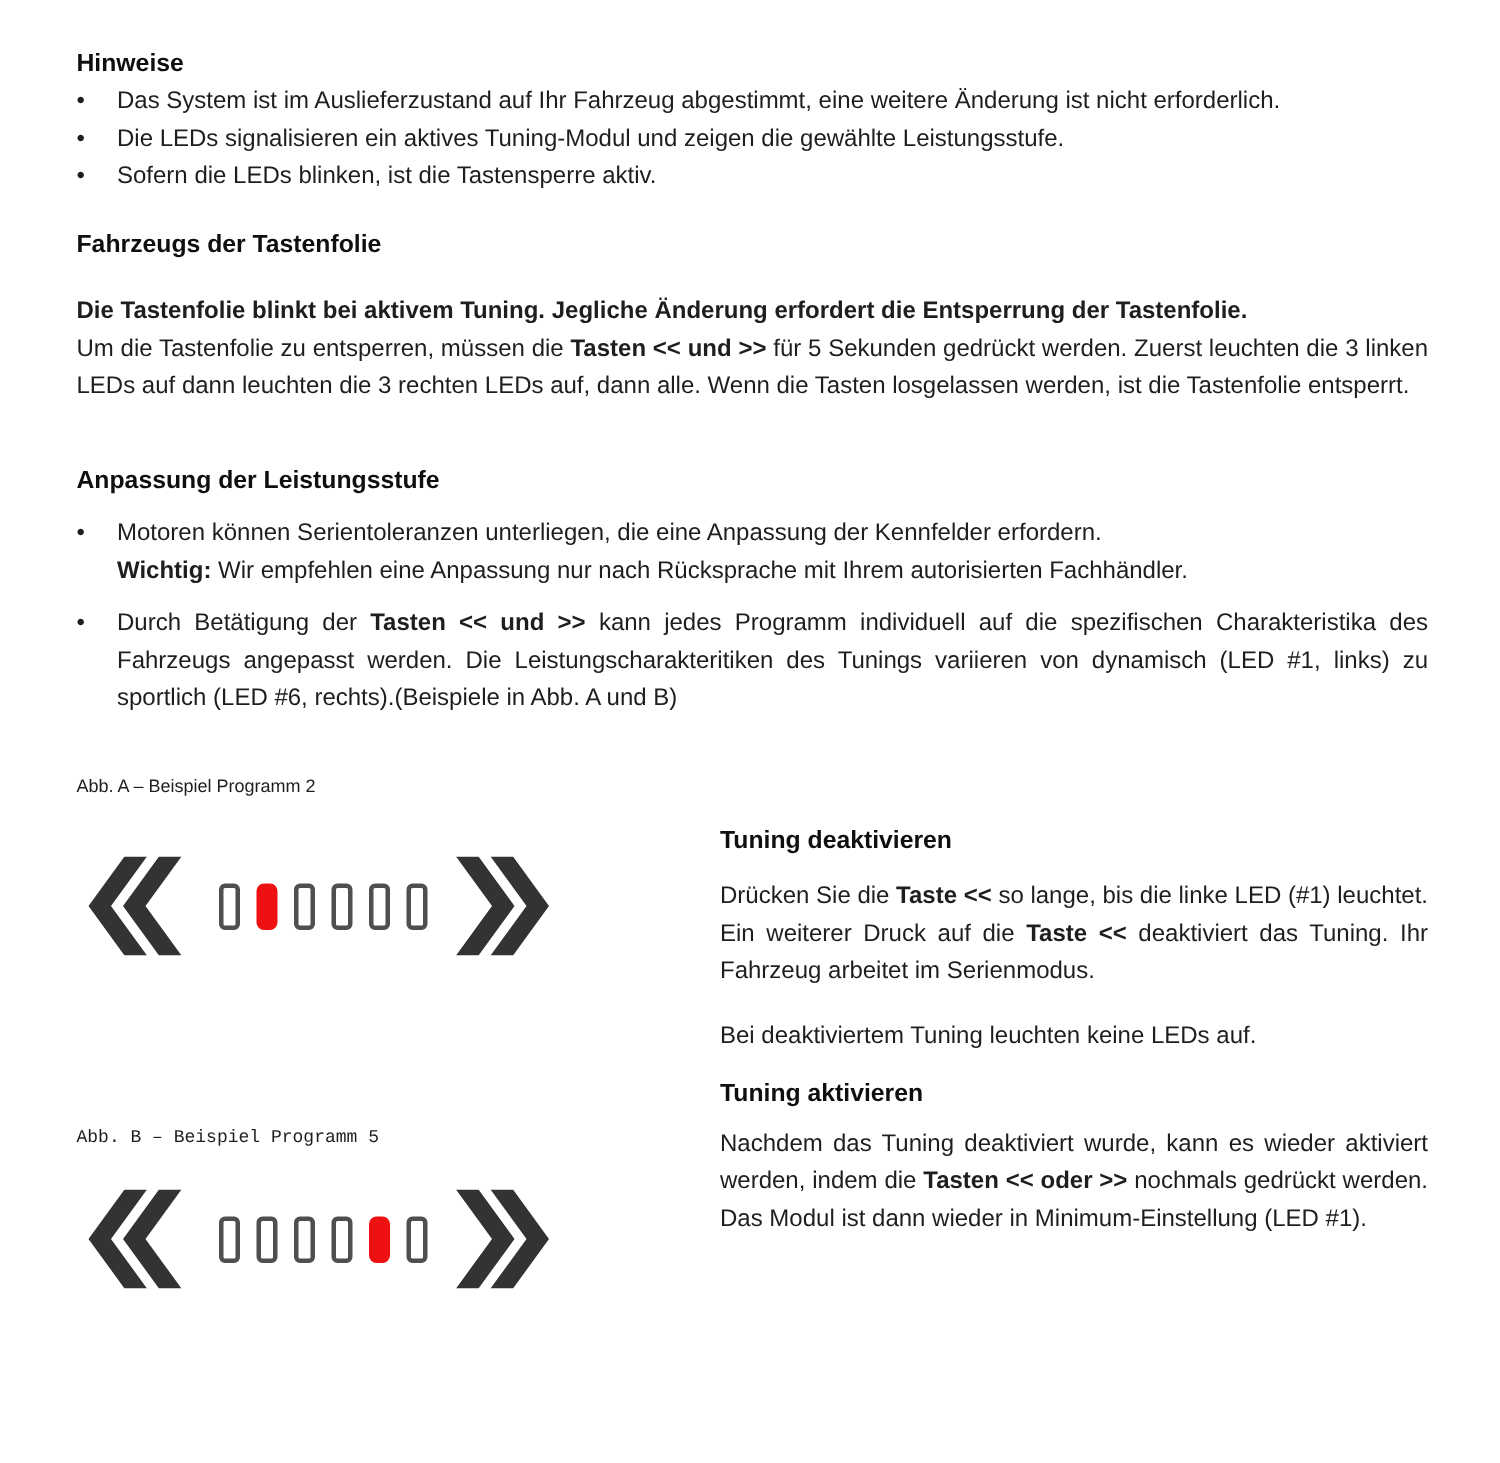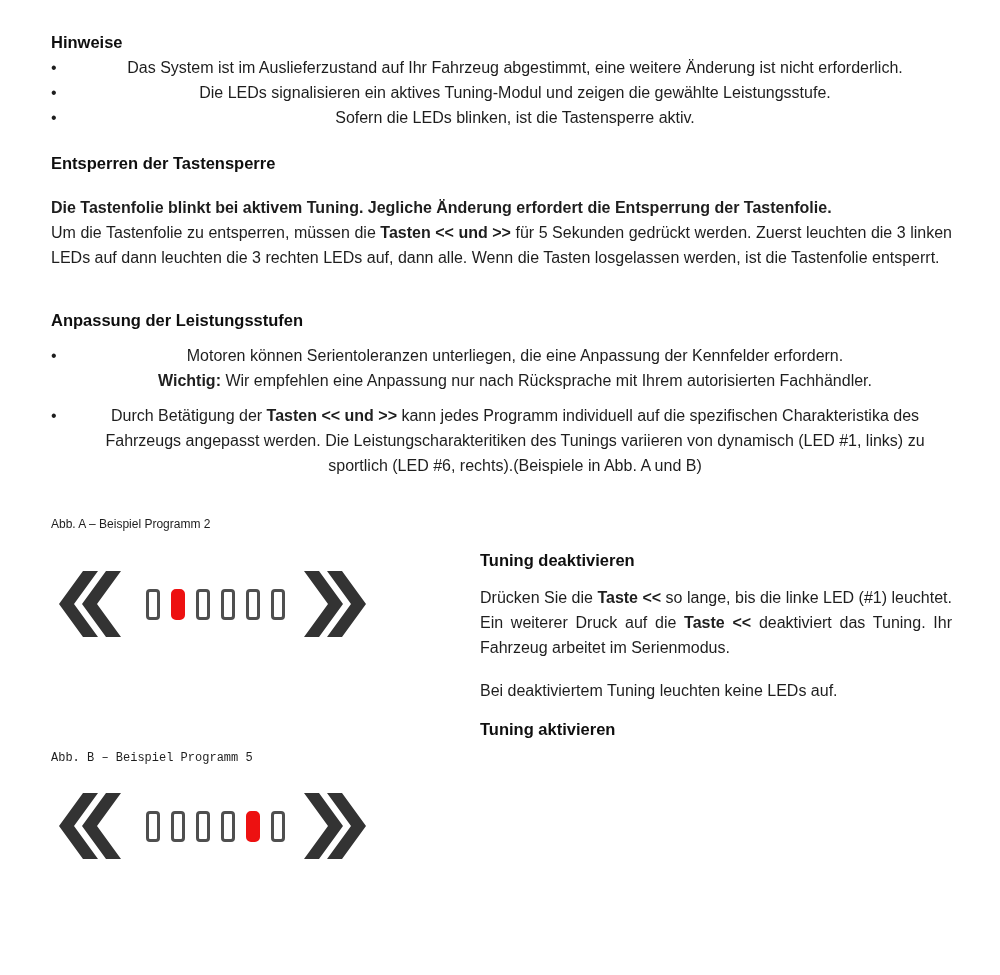--- a/index.html
+++ b/index.html
@@ -15,21 +15,21 @@
 
   .heading {
     font-size: 16.5px; font-weight: bold; color: #0f0f0f;
     line-height: 25px; margin: 0;
   }
   .body-text { font-size: 16px; line-height: 25px; margin: 0; }
   .just { text-align: justify; }
 
   .bullet-row { display: flex; font-size: 16px; line-height: 25px; }
   .bullet-marker { flex: 0 0 27px; }
-  .bullet-text { flex: 1; text-align: center; }
+  .bullet-text { flex: 1; }
 
   .mt10 { margin-top: 10px; }
 
   .h-entsperren { margin-top: 21px; }
   .p-entsperren-1 { margin-top: 19px; font-weight: bold; }
   .h-anpassung { margin-top: 38px; }
 
   .figures { display: flex; align-items: flex-start; margin-top: 34px; }
   .fig-col { flex: 0 0 429px; }
   .text-col { flex: 1; margin-top: 36px; }
@@ -72,26 +72,26 @@
   </div>
   <div class="bullet-row">
     <span class="bullet-marker">•</span>
     <div class="bullet-text">Die LEDs signalisieren ein aktives Tuning-Modul und zeigen die gewählte Leistungsstufe.</div>
   </div>
   <div class="bullet-row">
     <span class="bullet-marker">•</span>
     <div class="bullet-text">Sofern die LEDs blinken, ist die Tastensperre aktiv.</div>
   </div>
 
-  <h2 class="heading h-entsperren">Entsperren der Tastensperre</h2>
+  <h2 class="heading h-entsperren">Fahrzeugs der Tastenfolie</h2>
 
   <p class="body-text p-entsperren-1">Die Tastenfolie blinkt bei aktivem Tuning. Jegliche Änderung erfordert die Entsperrung der Tastenfolie.</p>
   <p class="body-text just"><span>Um die Tastenfolie zu entsperren, müssen die </span><strong>Tasten &lt;&lt; und &gt;&gt;</strong><span> für 5 Sekunden gedrückt werden. Zuerst leuchten die 3 linken LEDs auf dann leuchten die 3 rechten LEDs auf, dann alle. Wenn die Tasten losgelassen werden, ist die Tastenfolie entsperrt.</span></p>
 
-  <h2 class="heading h-anpassung">Anpassung der Leistungsstufen</h2>
+  <h2 class="heading h-anpassung">Anpassung der Leistungsstufe</h2>
 
   <div class="bullet-row mt10">
     <span class="bullet-marker">•</span>
     <div class="bullet-text">
       <div>Motoren können Serientoleranzen unterliegen, die eine Anpassung der Kennfelder erfordern.</div>
       <div><strong>Wichtig:</strong><span> Wir empfehlen eine Anpassung nur nach Rücksprache mit Ihrem autorisierten Fachhändler.</span></div>
     </div>
   </div>
   <div class="bullet-row mt10">
     <span class="bullet-marker">•</span>
@@ -150,18 +150,19 @@
 
     <div class="text-col">
       <h3 class="heading">Tuning deaktivieren</h3>
 
       <p class="body-text just p-deact-1"><span>Drücken Sie die </span><strong>Taste &lt;&lt;</strong><span> so lange, bis die linke LED (#1) leuchtet. Ein weiterer Druck auf die </span><strong>Taste &lt;&lt;</strong><span> deaktiviert das Tuning. Ihr Fahrzeug arbeitet im Serienmodus.</span></p>
 
       <p class="body-text p-deact-2">Bei deaktiviertem Tuning leuchten keine LEDs auf.</p>
 
       <h3 class="heading h-aktivieren">Tuning aktivieren</h3>
 
+      <p class="body-text just p-act-1"><span>Nachdem das Tuning deaktiviert wurde, kann es wieder aktiviert werden, indem die </span><strong>Tasten &lt;&lt; oder &gt;&gt;</strong><span> nochmals gedrückt werden. Das Modul ist dann wieder in Minimum-Einstellung (LED #1).</span></p>
 
     </div>
 
   </div>
 
 </div>
 
 </body></html>

